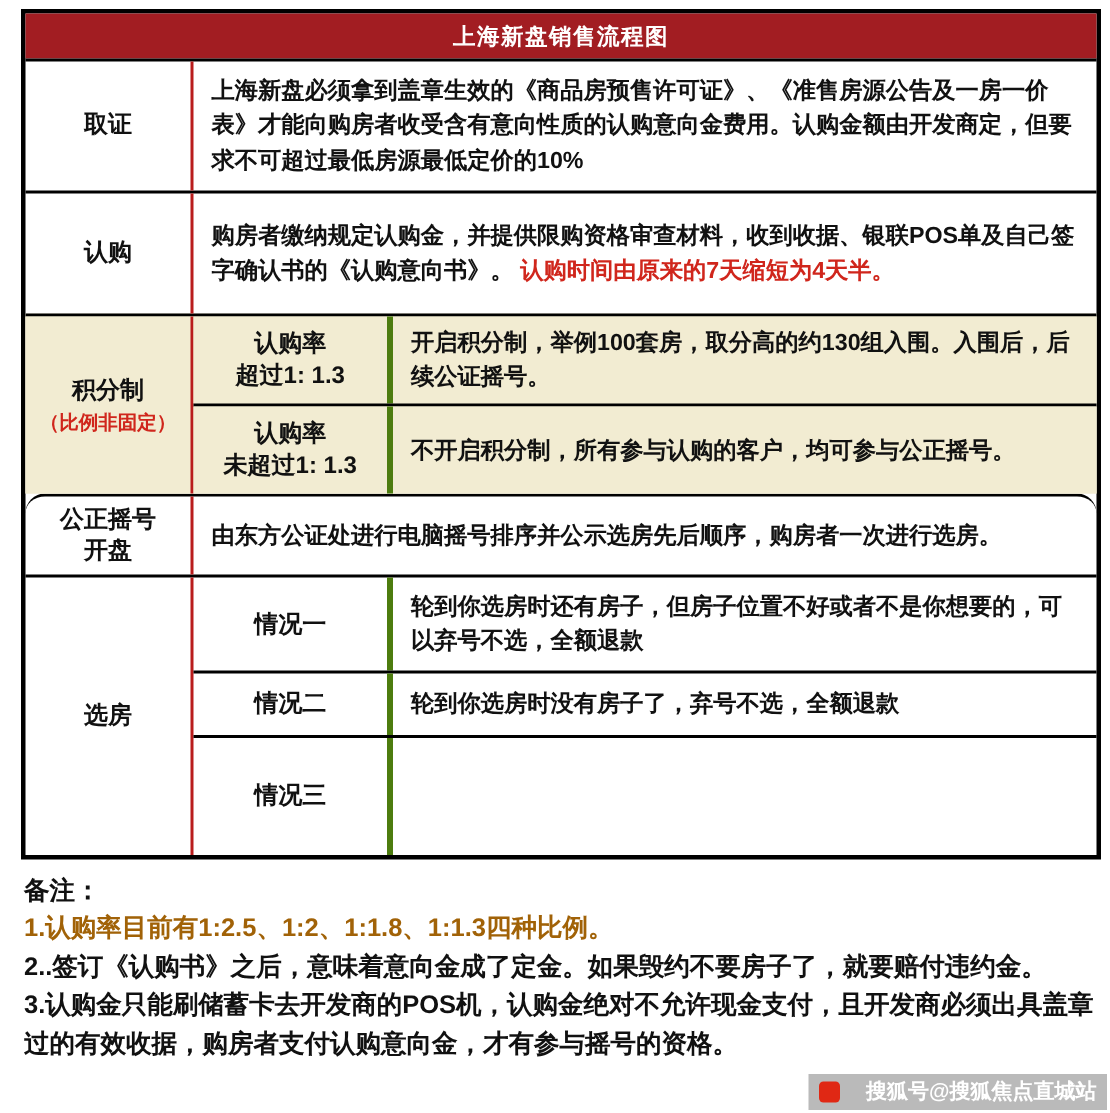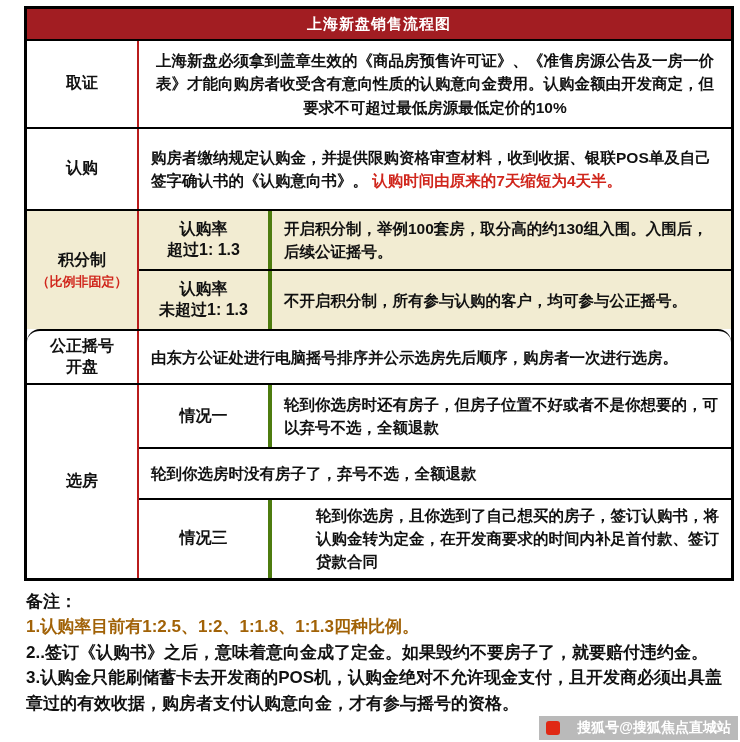--- a/index.html
+++ b/index.html
@@ -4,21 +4,21 @@
 <style>
   * { box-sizing: border-box; margin: 0; padding: 0; }
   html, body {
     width: 740px; height: 742px;
     background: #ffffff;
     font-family: "Liberation Sans", "DejaVu Sans", sans-serif;
     overflow: hidden;
     position: relative;
     color: #111;
   }
-  .canvas { width: 740px; height: 742px; position: relative; padding: 6px 6px 0 24px; }
+  .canvas { width: 740px; height: 742px; position: relative; padding: 6px 6px 0 14px; }
 
   
   .table { border: 3px solid #000; background: #fff; }
   .table-header {
     background: #a21d22;
     color: #fff;
     height: 30px;
     display: flex; align-items: center; justify-content: center;
     font-size: 15px; font-weight: bold;
     letter-spacing: 1px;
@@ -34,21 +34,21 @@
     padding: 4px;
     white-space: pre-line;
   }
   .content-cell {
     flex: 1;
     display: flex; flex-direction: column; justify-content: center;
     padding: 8px 12px;
     font-size: 15.5px; font-weight: bold;
     line-height: 1.5;
   }
-  .content-cell .inline-text { display: inline; text-align: center; }
+  .content-cell .inline-text { display: inline; }
   .sub-rows { flex: 1; display: flex; flex-direction: column; }
   .sub-row { display: flex; flex: 1; align-items: stretch; }
   .sub-row + .sub-row { border-top: 2px solid #000; }
   .condition-cell {
     width: 133px; flex: 0 0 133px;
     border-right: 4px solid #4d7c0f;
     display: flex; align-items: center; justify-content: center;
     text-align: center;
     font-size: 16px; font-weight: bold;
     white-space: pre-line;
@@ -144,25 +144,25 @@
     </div>
 
     <div class="row">
       <div class="label-cell">选房</div>
       <div class="sub-rows">
         <div class="sub-row h-case1">
           <div class="condition-cell">情况一</div>
           <div class="content-cell">轮到你选房时还有房子，但房子位置不好或者不是你想要的，可以弃号不选，全额退款</div>
         </div>
         <div class="sub-row h-case2">
+          <div class="condition-cell">情况二</div>
           <div class="content-cell">轮到你选房时没有房子了，弃号不选，全额退款</div>
         </div>
         <div class="sub-row h-case3">
           <div class="condition-cell">情况三</div>
-          <div class="content-cell">轮到你选房，且你选到了自己想买的房子，签订认购书，将认购金转为定金，在开发商要求的时间内补足首付款、签订贷款合同</div>
         </div>
       </div>
     </div>
 
   </div>
 
   <div class="notes">
     <div class="note-line">备注：</div>
     <div class="note-line red-text">1.认购率目前有1:2.5、1:2、1:1.8、1:1.3四种比例。</div>
     <div class="note-line">2..签订《认购书》之后，意味着意向金成了定金。如果毁约不要房子了，就要赔付违约金。</div>

